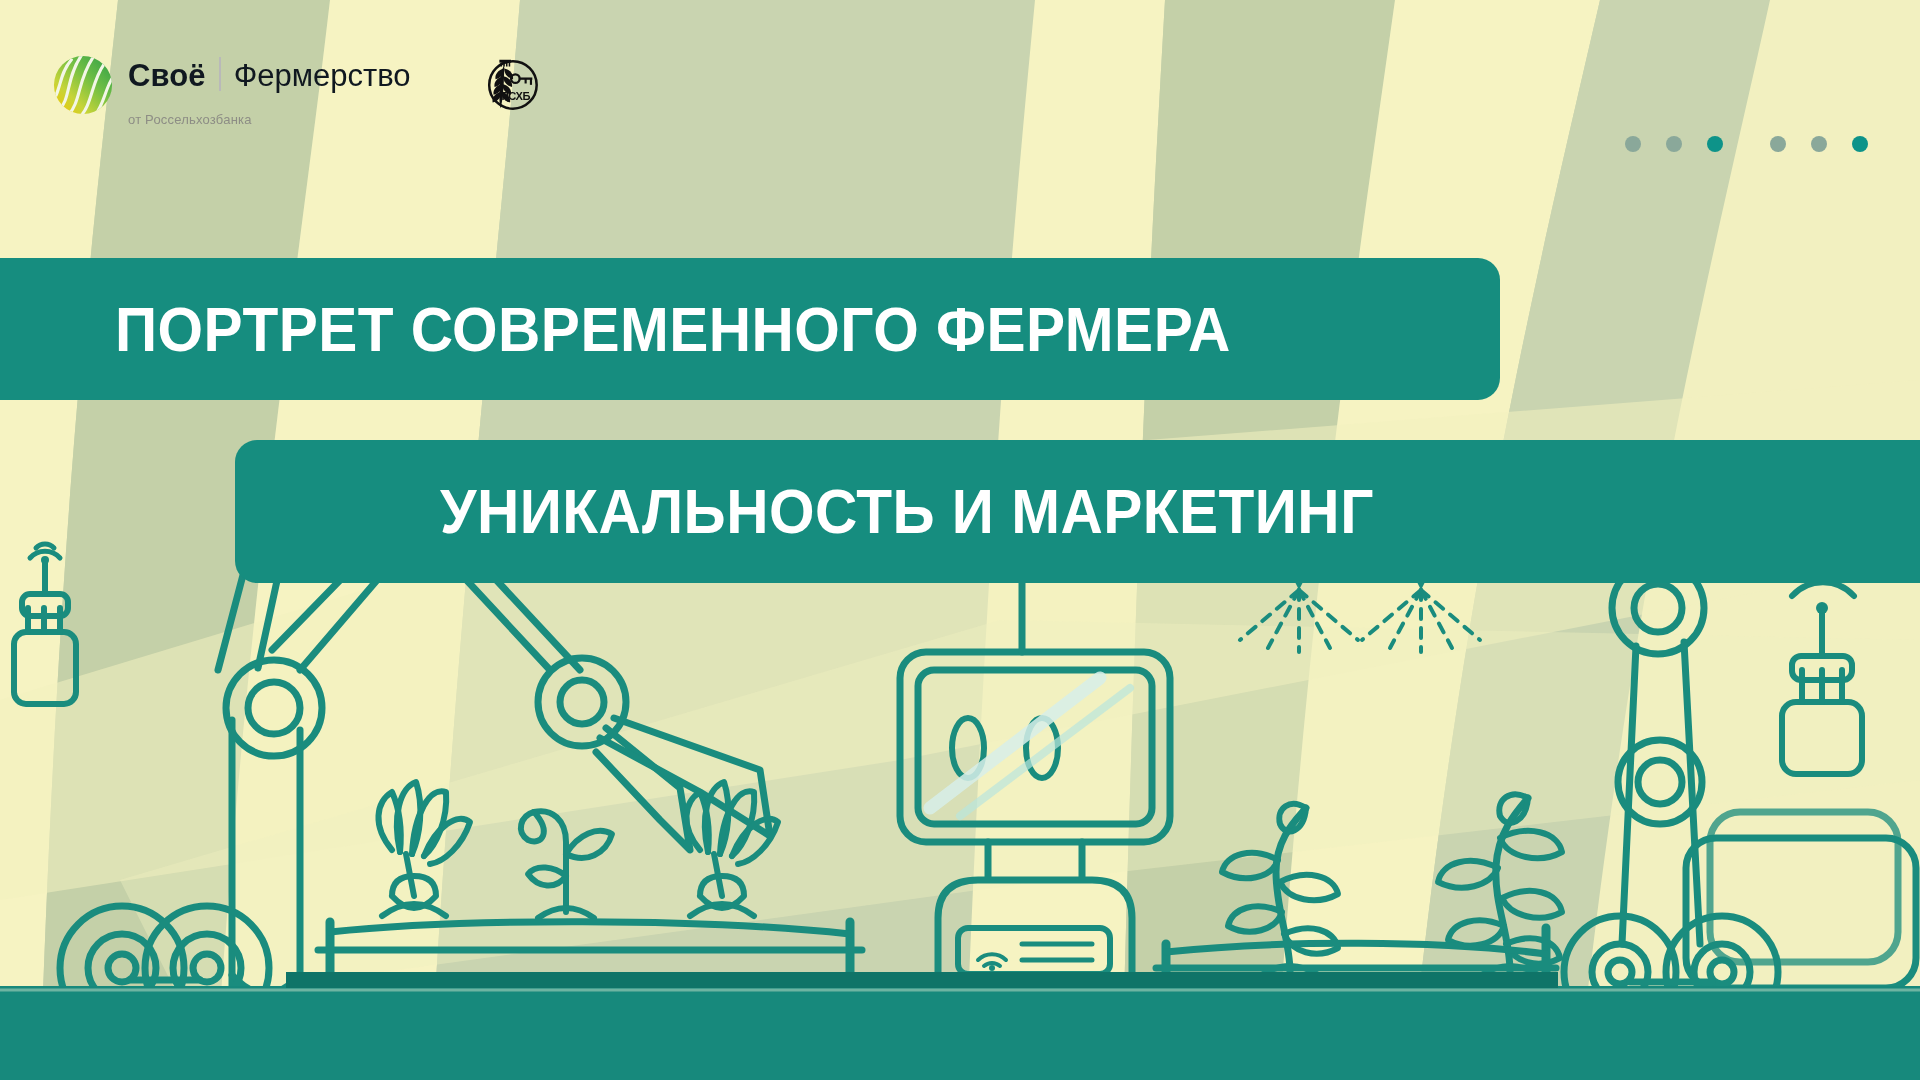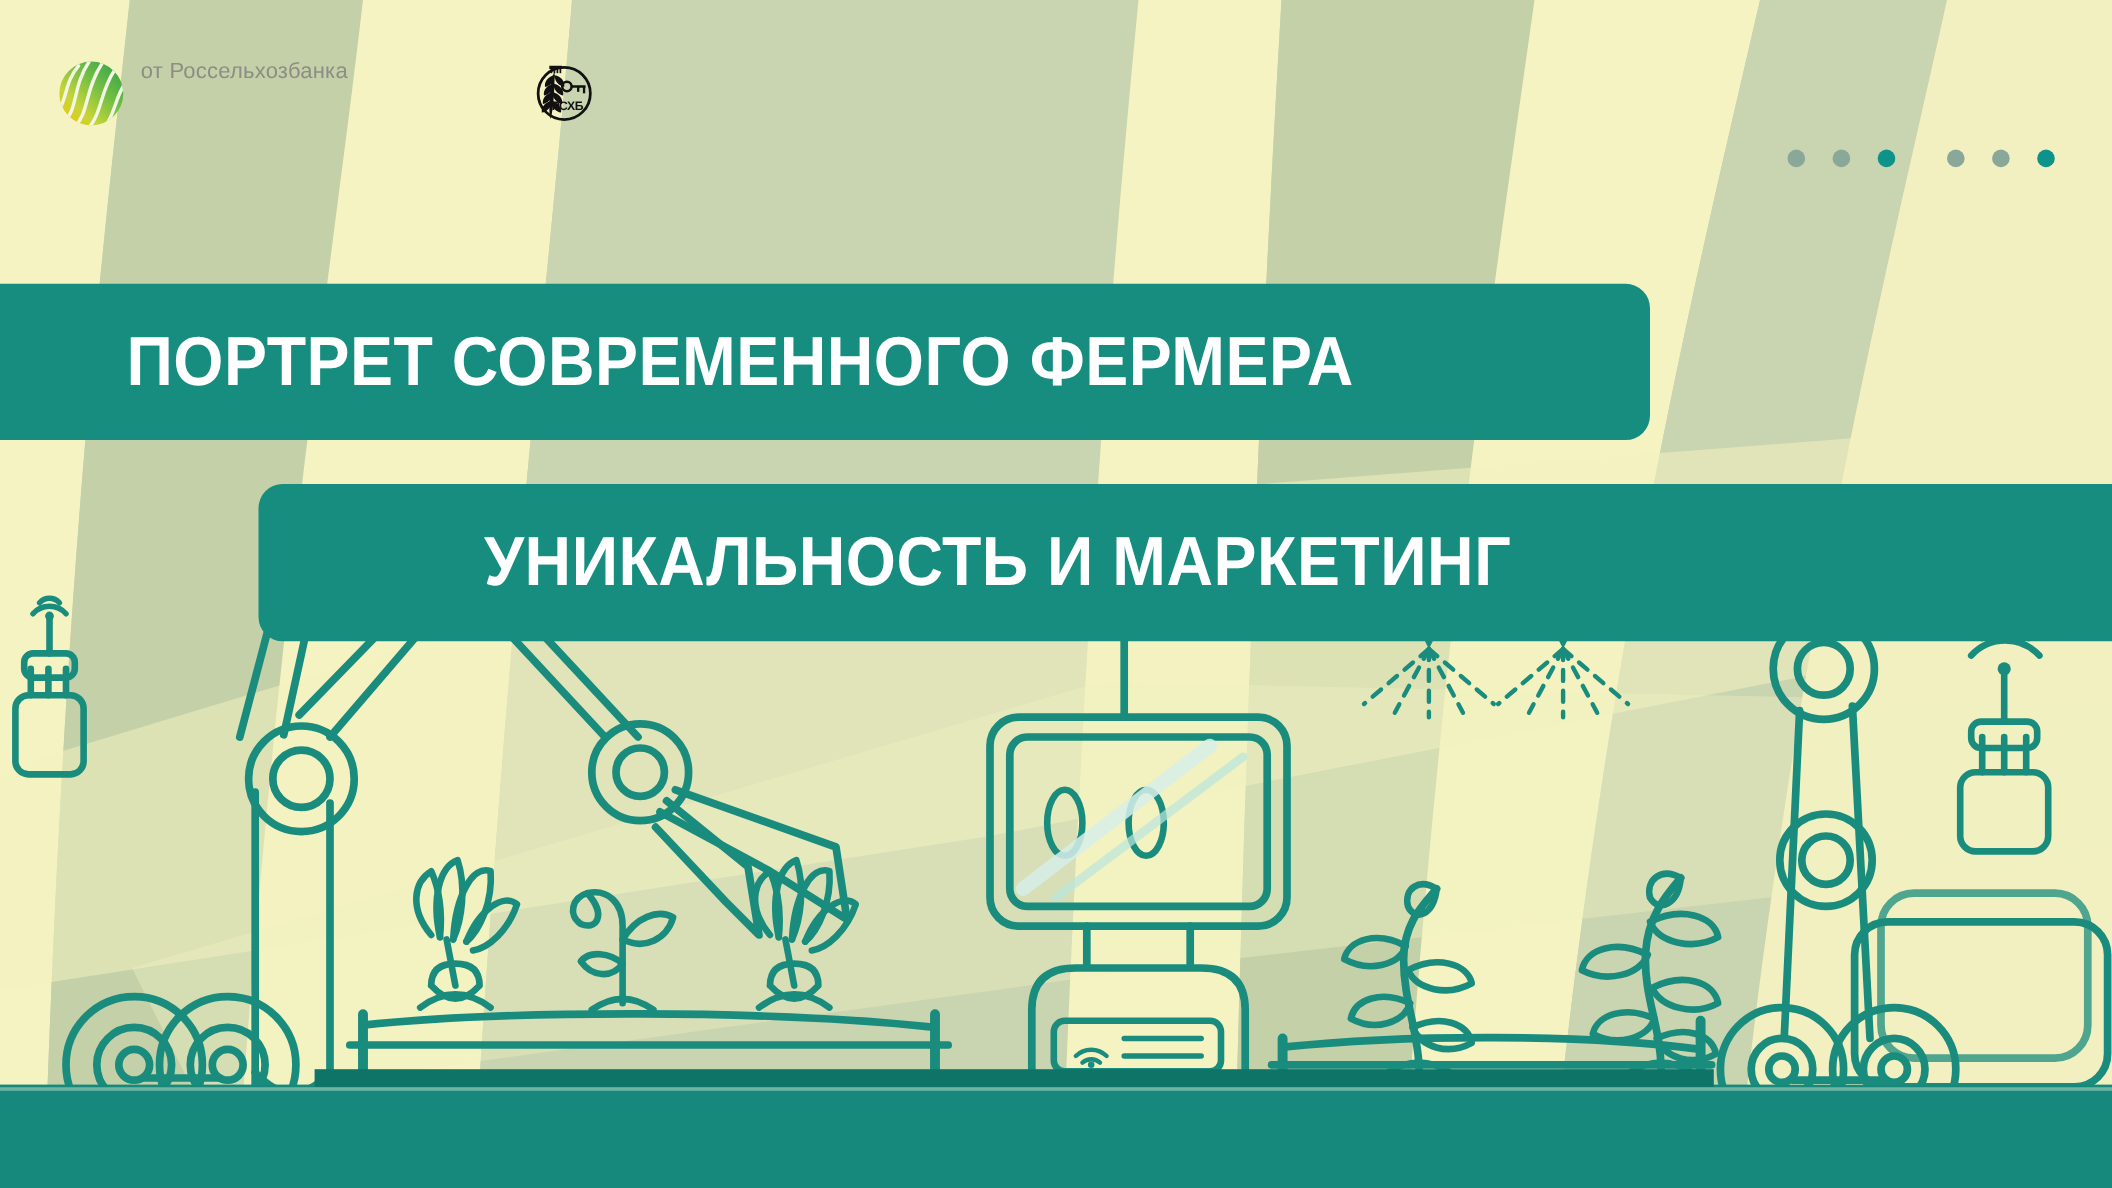--- a/index.html
+++ b/index.html
@@ -17,21 +17,21 @@
   
   .header{position:absolute;left:0;top:0;width:1920px;height:200px;z-index:6;}
 
   .logo-block{position:absolute;left:52px;top:52px;display:flex;align-items:flex-start;}
   .svoe-mark{width:62px;height:62px;flex:0 0 62px;margin-top:2px;}
   .svoe-txt{margin-left:14px;}
   .svoe-row{display:flex;align-items:baseline;white-space:nowrap;}
   .svoe-word{font-size:31px;font-weight:bold;color:#101820;letter-spacing:.1px;}
   .svoe-divider{display:inline-block;width:2px;height:34px;background:#b9b9b9;margin:0 13px;position:relative;top:5px;}
   .svoe-second{font-size:31px;font-weight:normal;color:#101820;}
-  .svoe-sub{font-size:20px;color:#8d8d85;margin-top:2px;letter-spacing:.2px;}
+  .svoe-sub{font-size:13px;color:#8d8d85;margin-top:18px;letter-spacing:.2px;}
 
   .bank-block{position:absolute;left:480px;top:52px;display:flex;align-items:center;}
   .bank-mark{width:62px;height:62px;flex:0 0 62px;}
   .bank-name{margin-left:16px;font-size:31px;color:#101820;white-space:nowrap;letter-spacing:-.2px;}
   .bank-name b{font-weight:bold;}
 
   .dots{position:absolute;right:52px;top:136px;display:flex;align-items:center;gap:0;}
   .dot{width:16px;height:16px;border-radius:50%;margin-right:25px;}
   .dot.sep{margin-right:47px;}
   .dot:last-child{margin-right:0;}
@@ -108,20 +108,25 @@
         <circle cx="32" cy="32" r="30" fill="url(#svoeGrad)"></circle>
         <g clip-path="url(#svoeClip)" stroke="#f3f6e6" stroke-width="3.2" fill="none" stroke-linecap="round">
           <path d="M-2,52 C10,40 6,22 20,6"></path>
           <path d="M6,60 C20,46 14,26 30,2"></path>
           <path d="M16,64 C30,50 26,28 42,4"></path>
           <path d="M28,66 C42,52 40,30 54,10"></path>
           <path d="M42,66 C54,54 54,36 64,22"></path>
         </g>
       </svg>
       <div class="svoe-txt">
+        <div class="svoe-row">
+          <span class="svoe-word">Своё</span>
+          <i class="svoe-divider"></i>
+          <span class="svoe-second">Фермерство</span>
+        </div>
         <div class="svoe-sub">от Россельхозбанка</div>
       </div>
     </div>
 
     <div class="bank-block">
       <svg class="bank-mark" viewBox="0 0 64 64">
         <circle cx="34" cy="34" r="24.5" fill="none" stroke="#111" stroke-width="2.6"></circle>
 
         <g fill="#111">
           <path d="M20,8 h12 v3 h-12 z"></path>

